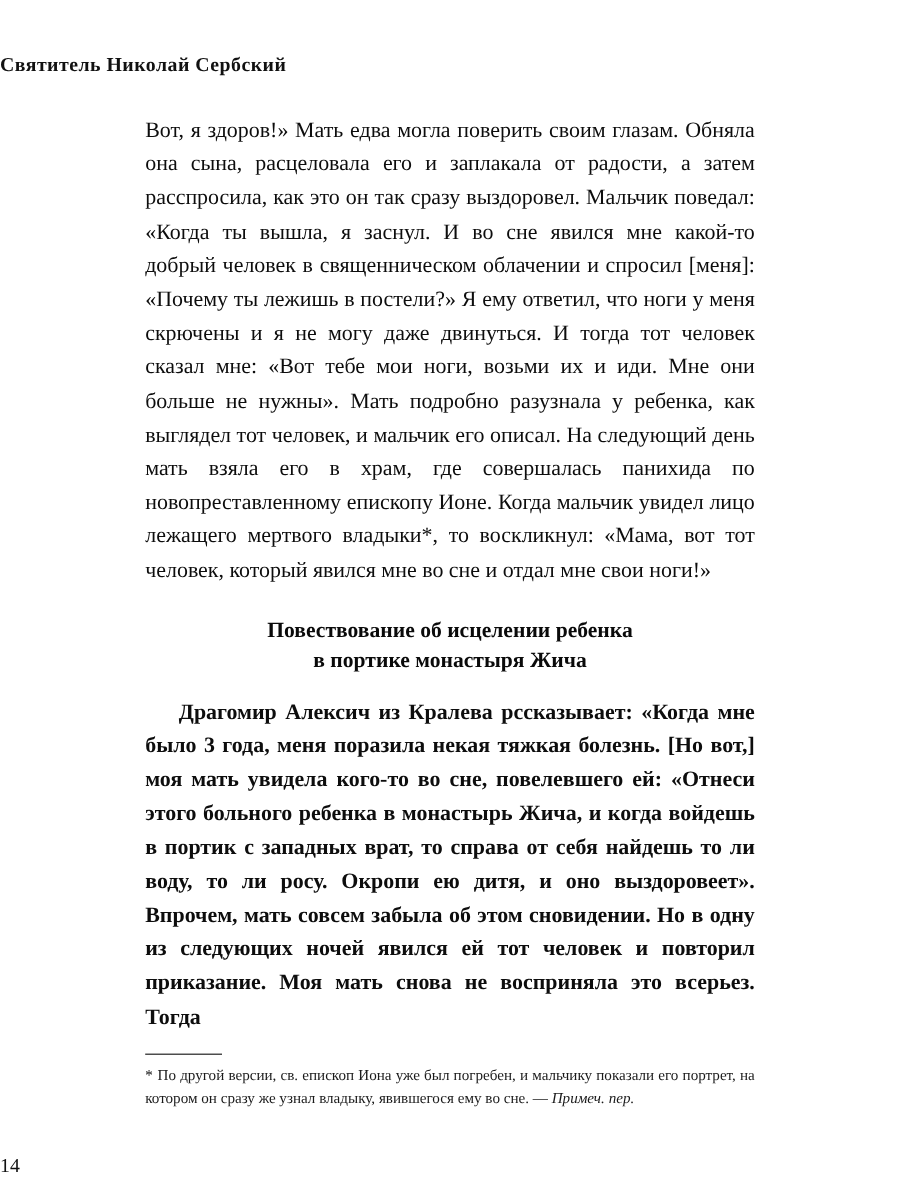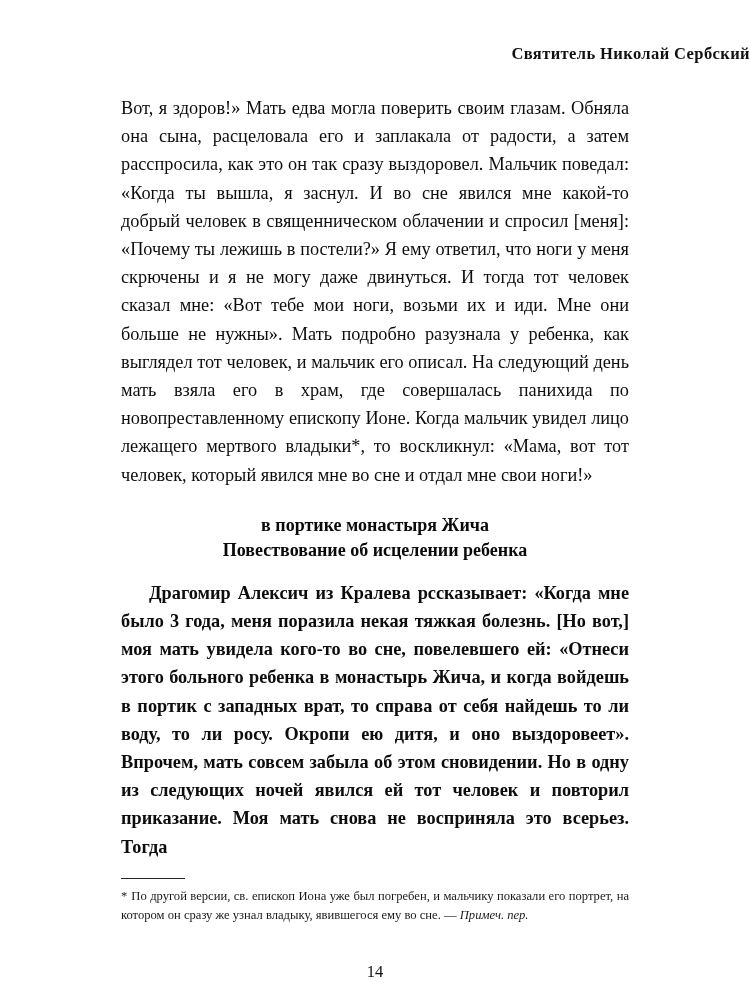--- a/index.html
+++ b/index.html
@@ -15,21 +15,21 @@
     overflow: hidden;
   }
   .page {
     position: relative;
     width: 750px;
     height: 1000px;
     box-sizing: border-box;
     padding: 0;
   }
   .running-head {
-    text-align: right;
+    text-align: left;
     font-family: "Liberation Serif", serif;
     font-size: 16.5px;
     font-weight: 700;
     letter-spacing: 0.4px;
     margin-top: 44px;
     color: #111111;
   }
   .text-block {
     margin: 12px auto;
     width: 508px;
@@ -83,39 +83,38 @@
     margin-right: 4px;
   }
   .footnote .ital {
     font-style: italic;
   }
   .page-number {
     position: absolute;
     bottom: 62px;
     left: 0;
     width: 750px;
-    text-align: center;
     font-size: 16.5px;
     color: #111;
   }
 </style>
 </head>
 <body>
 
 <div class="page">
 
   <div class="running-head">Святитель Николай Сербский</div>
 
   <div class="text-block">
 
     <p class="body-par">Вот, я здоров!» Мать едва могла поверить своим глазам. Обняла она сына, расцеловала его и заплакала от радости, а затем расспросила, как это он так сразу выздоровел. Мальчик поведал: «Когда ты вышла, я заснул. И во сне явился мне какой-то добрый человек в священническом облачении и спросил [меня]: «Почему ты лежишь в постели?» Я ему ответил, что ноги у меня скрючены и я не могу даже двинуться. И тогда тот человек сказал мне: «Вот тебе мои ноги, возьми их и иди. Мне они больше не нужны». Мать подробно разузнала у ребенка, как выглядел тот человек, и мальчик его описал. На следующий день мать взяла его в храм, где совершалась панихида по новопреставленному епископу Ионе. Когда мальчик увидел лицо лежащего мертвого владыки*, то воскликнул: «Мама, вот тот человек, который явился мне во сне и отдал мне свои ноги!»</p>
 
     <div class="section-title">
+      <span class="line">Повествование об исцелении ребенка</span>
       <span class="line">в портике монастыря Жича</span>
-      <span class="line">Повествование об исцелении ребенка</span>
     </div>
 
     <p class="body-par indented">Драгомир Алексич из Кралева рссказывает: «Когда мне было 3 года, меня поразила некая тяжкая болезнь. [Но вот,] моя мать увидела кого-то во сне, повелевшего ей: «Отнеси этого больного ребенка в монастырь Жича, и когда войдешь в портик с западных врат, то справа от себя найдешь то ли воду, то ли росу. Окропи ею дитя, и оно выздоровеет». Впрочем, мать совсем забыла об этом сновидении. Но в одну из следующих ночей явился ей тот человек и повторил приказание. Моя мать снова не восприняла это всерьез. Тогда</p>
 
   </div>
 
   <div class="footnote-wrap">
     <div class="footnote-rule"></div>
     <p class="footnote">
       <span class="star">*</span><span>По другой версии, св. епископ Иона уже был погребен, и мальчику показали его портрет, на котором он сразу же узнал владыку, явившегося ему во сне. — </span><span class="ital">Примеч. пер.</span>

